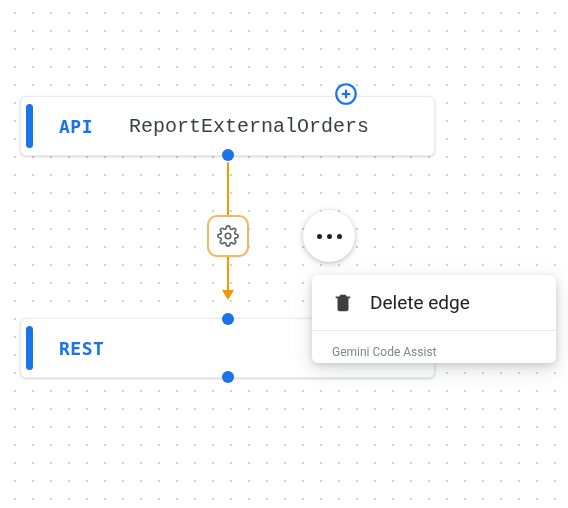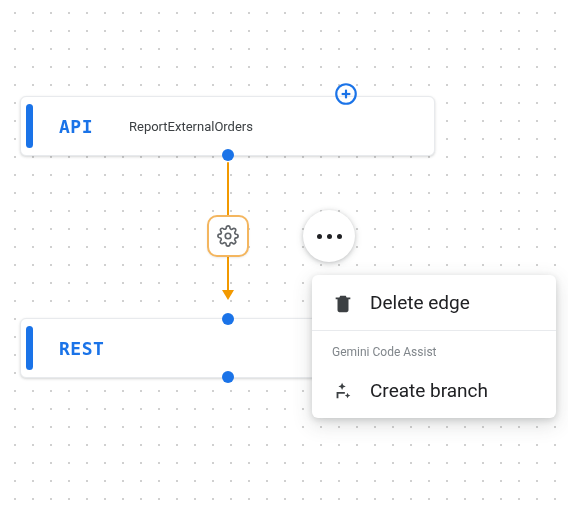--- a/index.html
+++ b/index.html
@@ -39,25 +39,26 @@
     font-family: "Consolas","Menlo",monospace;
     font-weight: 700;
     font-size: 18px;
     letter-spacing: 0.5px;
     color: #1a73e8;
     margin-left: 26px;
     width: 56px;
     flex: 0 0 auto;
   }
   .node .title {
-    font-size: 13px;
+    font-size: 20px;
     color: #3c4043;
     margin-left: 14px;
     white-space: nowrap;
     overflow: hidden;
+    font-family: Liberation Mono, monospace;
   }
   .node.top { left: 20px; top: 96px; }
   .node.bottom { left: 20px; top: 318px; }
 
   .port {
     position: absolute;
     width: 12px; height: 12px;
     background: #1a73e8;
     border-radius: 50%;
     left: 50%;
@@ -131,21 +132,21 @@
     left: 312px;
     top: 275px;
     width: 244px;
     background: #fff;
     border-radius: 6px;
     box-shadow: 0 2px 6px rgba(60,64,67,.18), 0 6px 20px rgba(60,64,67,.18);
     overflow: hidden;
   }
   .menu-item {
     display: flex;
-    align-items: flex-end;
+    align-items: flex-start;
     padding: 16px 20px;
     font-size: 19px;
     color: #202124;
     gap: 16px;
   }
   .menu-item svg { width: 22px; height: 22px; color: #3c4043; flex: 0 0 auto; }
   .menu-divider { height: 1px; background: #e8eaed; }
   .menu-section-label {
     padding: 14px 20px 4px 20px;
     font-size: 12px;
@@ -197,21 +198,15 @@
 
   <div class="menu">
     <div class="menu-item">
       <svg viewBox="0 0 24 24" fill="currentColor">
         <path d="M6 7h12v13a2 2 0 0 1-2 2H8a2 2 0 0 1-2-2V7zm3-3h6l1 2H8l1-2zM4 6h16v2H4V6z"></path>
       </svg>
       <span>Delete edge</span>
     </div>
     <div class="menu-divider"></div>
     <div class="menu-section-label">Gemini Code Assist</div>
-    <div class="menu-item">
-      <svg viewBox="0 0 24 24" fill="currentColor">
-        <path d="M11 3l1.2 2.8L15 7l-2.8 1.2L11 11l-1.2-2.8L7 7l2.8-1.2L11 3zM5 13h9v2H7v5H5v-7zm12 1l.9 2.1L20 17l-2.1.9L17 20l-.9-2.1L14 17l2.1-.9L17 14z"></path>
-      </svg>
-      <span>Create branch</span>
-    </div>
   </div>
 
 </div>
 
 </body></html>

